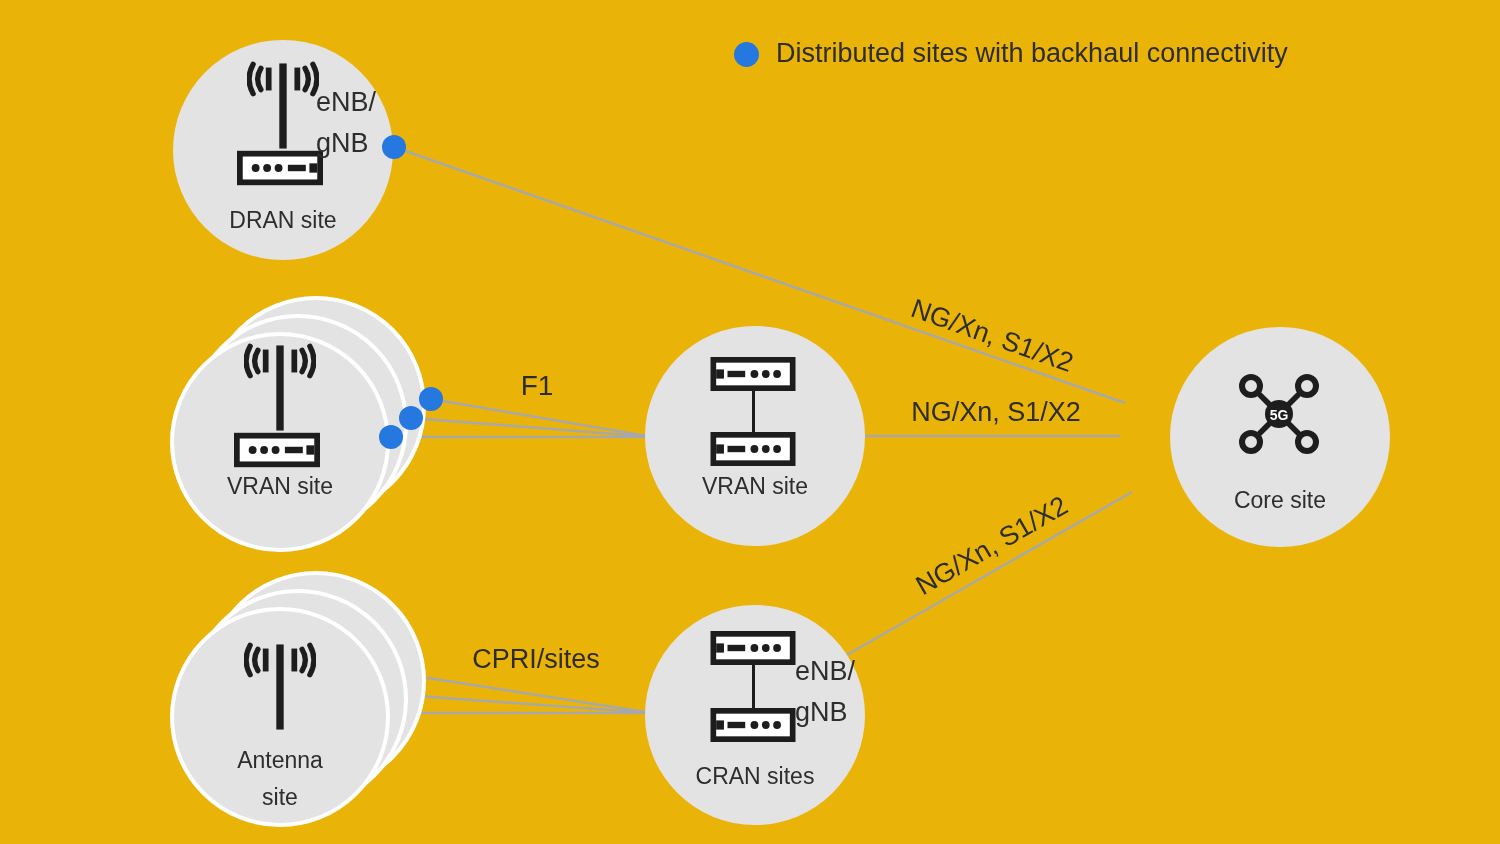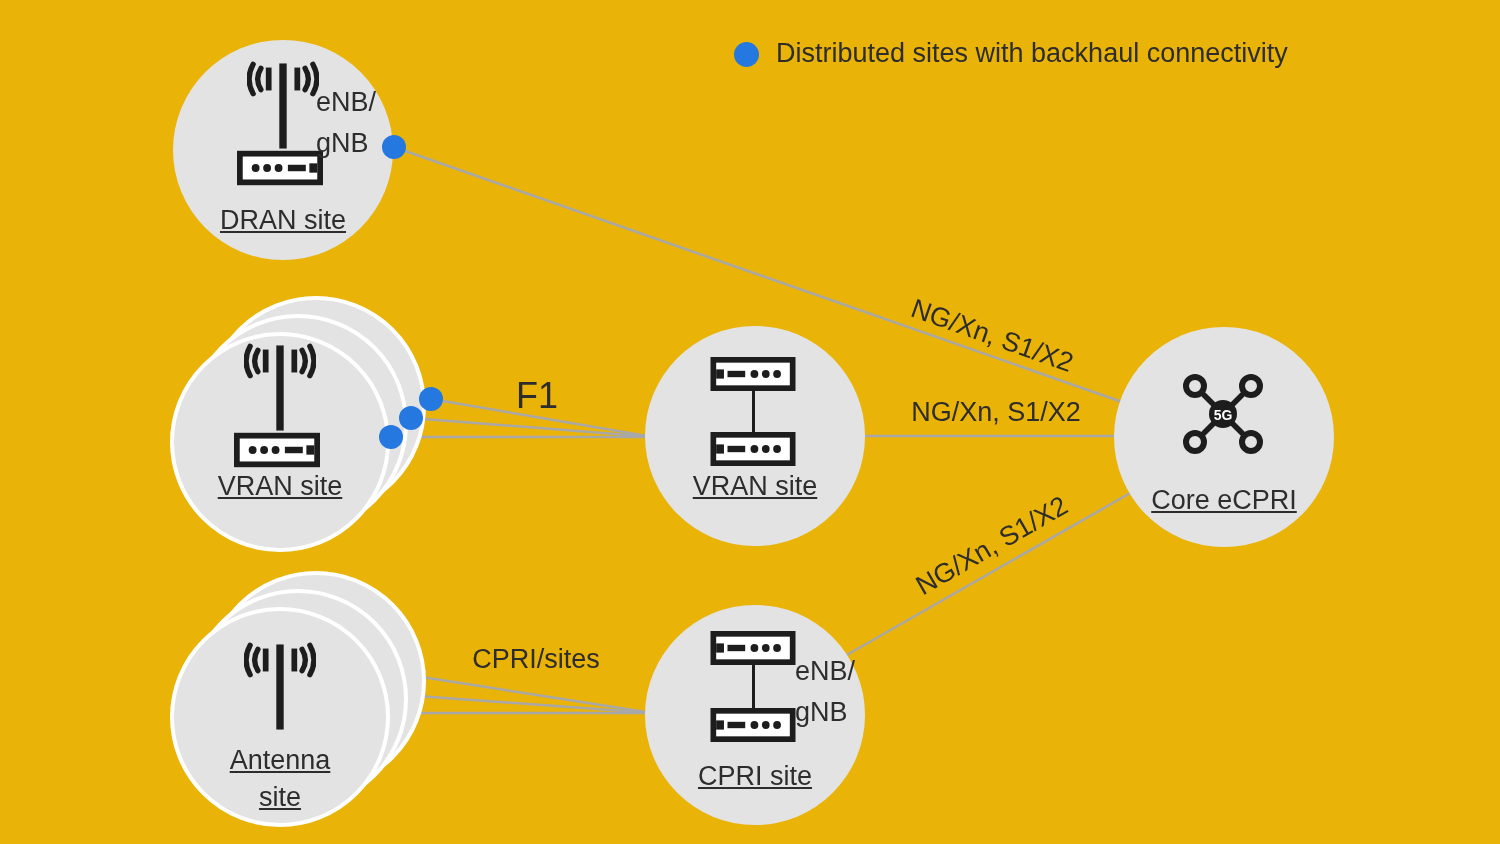--- a/index.html
+++ b/index.html
@@ -21,23 +21,22 @@
     width: 220px; height: 220px;
     border-radius: 50%;
     background: #e3e3e3;
     box-sizing: border-box;
   }
   .circle.gap { border: 4px solid #ffffff; }
   .node-content { position: absolute; left: 0; top: 0; width: 220px; height: 220px; }
 
   .node-label {
     position: absolute; left: 0; width: 100%;
-    text-align: center; font-size: 27px; line-height: 37px;
+    text-align: center; font-size: 23px; line-height: 37px;
     color: #2d2d2d;
-    text-decoration: underline;
   }
   .node-label span { display: block; }
 
   .annotation {
     position: absolute; font-size: 27px; line-height: 41px;
     color: #2d2d2d; white-space: nowrap;
   }
   .annotation span { display: block; }
 
   .link-label {
@@ -167,36 +166,36 @@
         <circle class="ink" cx="58" cy="24" r="5.5"></circle>
         <rect class="ink" x="71" y="19.5" width="25" height="9"></rect>
         <rect class="ink" x="101" y="17.5" width="11" height="13"></rect>
       </svg>
       <div class="node-label" style="top:142px;">
         <span>VRAN site</span>
       </div>
     </div>
   </div>
 
-  <div class="node" style="left:1114px; top:327px;">
+  <div class="node" style="left:1170px; top:327px;">
     <div class="circle"></div>
     <div class="node-content">
       <svg class="icon" style="left:69px; top:47px; width:80px; height:80px;" viewBox="0 0 80 80">
         <line class="spoke" x1="40" y1="40" x2="21" y2="21"></line>
         <line class="spoke" x1="40" y1="40" x2="59" y2="21"></line>
         <line class="spoke" x1="40" y1="40" x2="21" y2="59"></line>
         <line class="spoke" x1="40" y1="40" x2="59" y2="59"></line>
         <circle class="ring" cx="12" cy="12" r="9"></circle>
         <circle class="ring" cx="68" cy="12" r="9"></circle>
         <circle class="ring" cx="12" cy="68" r="9"></circle>
         <circle class="ring" cx="68" cy="68" r="9"></circle>
         <circle class="ink" cx="40" cy="40" r="14"></circle>
         <text class="coretext" x="40" y="40.5" text-anchor="middle" dominant-baseline="central">5G</text>
       </svg>
-      <div class="node-label" style="top:155px;">Core eCPRI</div>
+      <div class="node-label" style="top:155px;">Core site</div>
     </div>
   </div>
 
   <div class="stack" style="left:170px; top:607px;">
     <div class="circle gap" style="left:36px; top:-36px;"></div>
     <div class="circle gap" style="left:18px; top:-18px;"></div>
     <div class="circle gap"></div>
     <div class="node-content">
       <svg class="icon" style="left:74px; top:34px; width:72px; height:92px;" viewBox="0 0 88 104">
         <rect class="ink" x="39.5" y="0" width="9" height="104"></rect>
@@ -231,28 +230,28 @@
         <circle class="ink" cx="26" cy="24" r="5.5"></circle>
         <circle class="ink" cx="42" cy="24" r="5.5"></circle>
         <circle class="ink" cx="58" cy="24" r="5.5"></circle>
         <rect class="ink" x="71" y="19.5" width="25" height="9"></rect>
         <rect class="ink" x="101" y="17.5" width="11" height="13"></rect>
       </svg>
       <div class="annotation" style="left:150px; top:46px;">
         <span>eNB/</span>
         <span>gNB</span>
       </div>
-      <div class="node-label" style="top:153px;">CPRI site</div>
+      <div class="node-label" style="top:153px;">CRAN sites</div>
     </div>
   </div>
 
   <div class="dot" style="left:382px; top:135px;"></div>
   <div class="dot" style="left:379px; top:425px;"></div>
   <div class="dot" style="left:399px; top:406px;"></div>
   <div class="dot" style="left:419px; top:387px;"></div>
 
   <div class="link-label" style="left:992px; top:336px; transform:translate(-50%,-50%) rotate(19.5deg);">NG/Xn, S1/X2</div>
   <div class="link-label" style="left:996px; top:412px; transform:translate(-50%,-50%);">NG/Xn, S1/X2</div>
   <div class="link-label" style="left:992px; top:546px; transform:translate(-50%,-50%) rotate(-30deg);">NG/Xn, S1/X2</div>
-  <div class="link-label" style="left:537px; top:396px; transform:translate(-50%,-50%); font-size:36px;">F1</div>
+  <div class="link-label" style="left:537px; top:386px; transform:translate(-50%,-50%); font-size:28px;">F1</div>
   <div class="link-label" style="left:536px; top:659px; transform:translate(-50%,-50%);">CPRI/sites</div>
 
 </div>
 
 </body></html>

